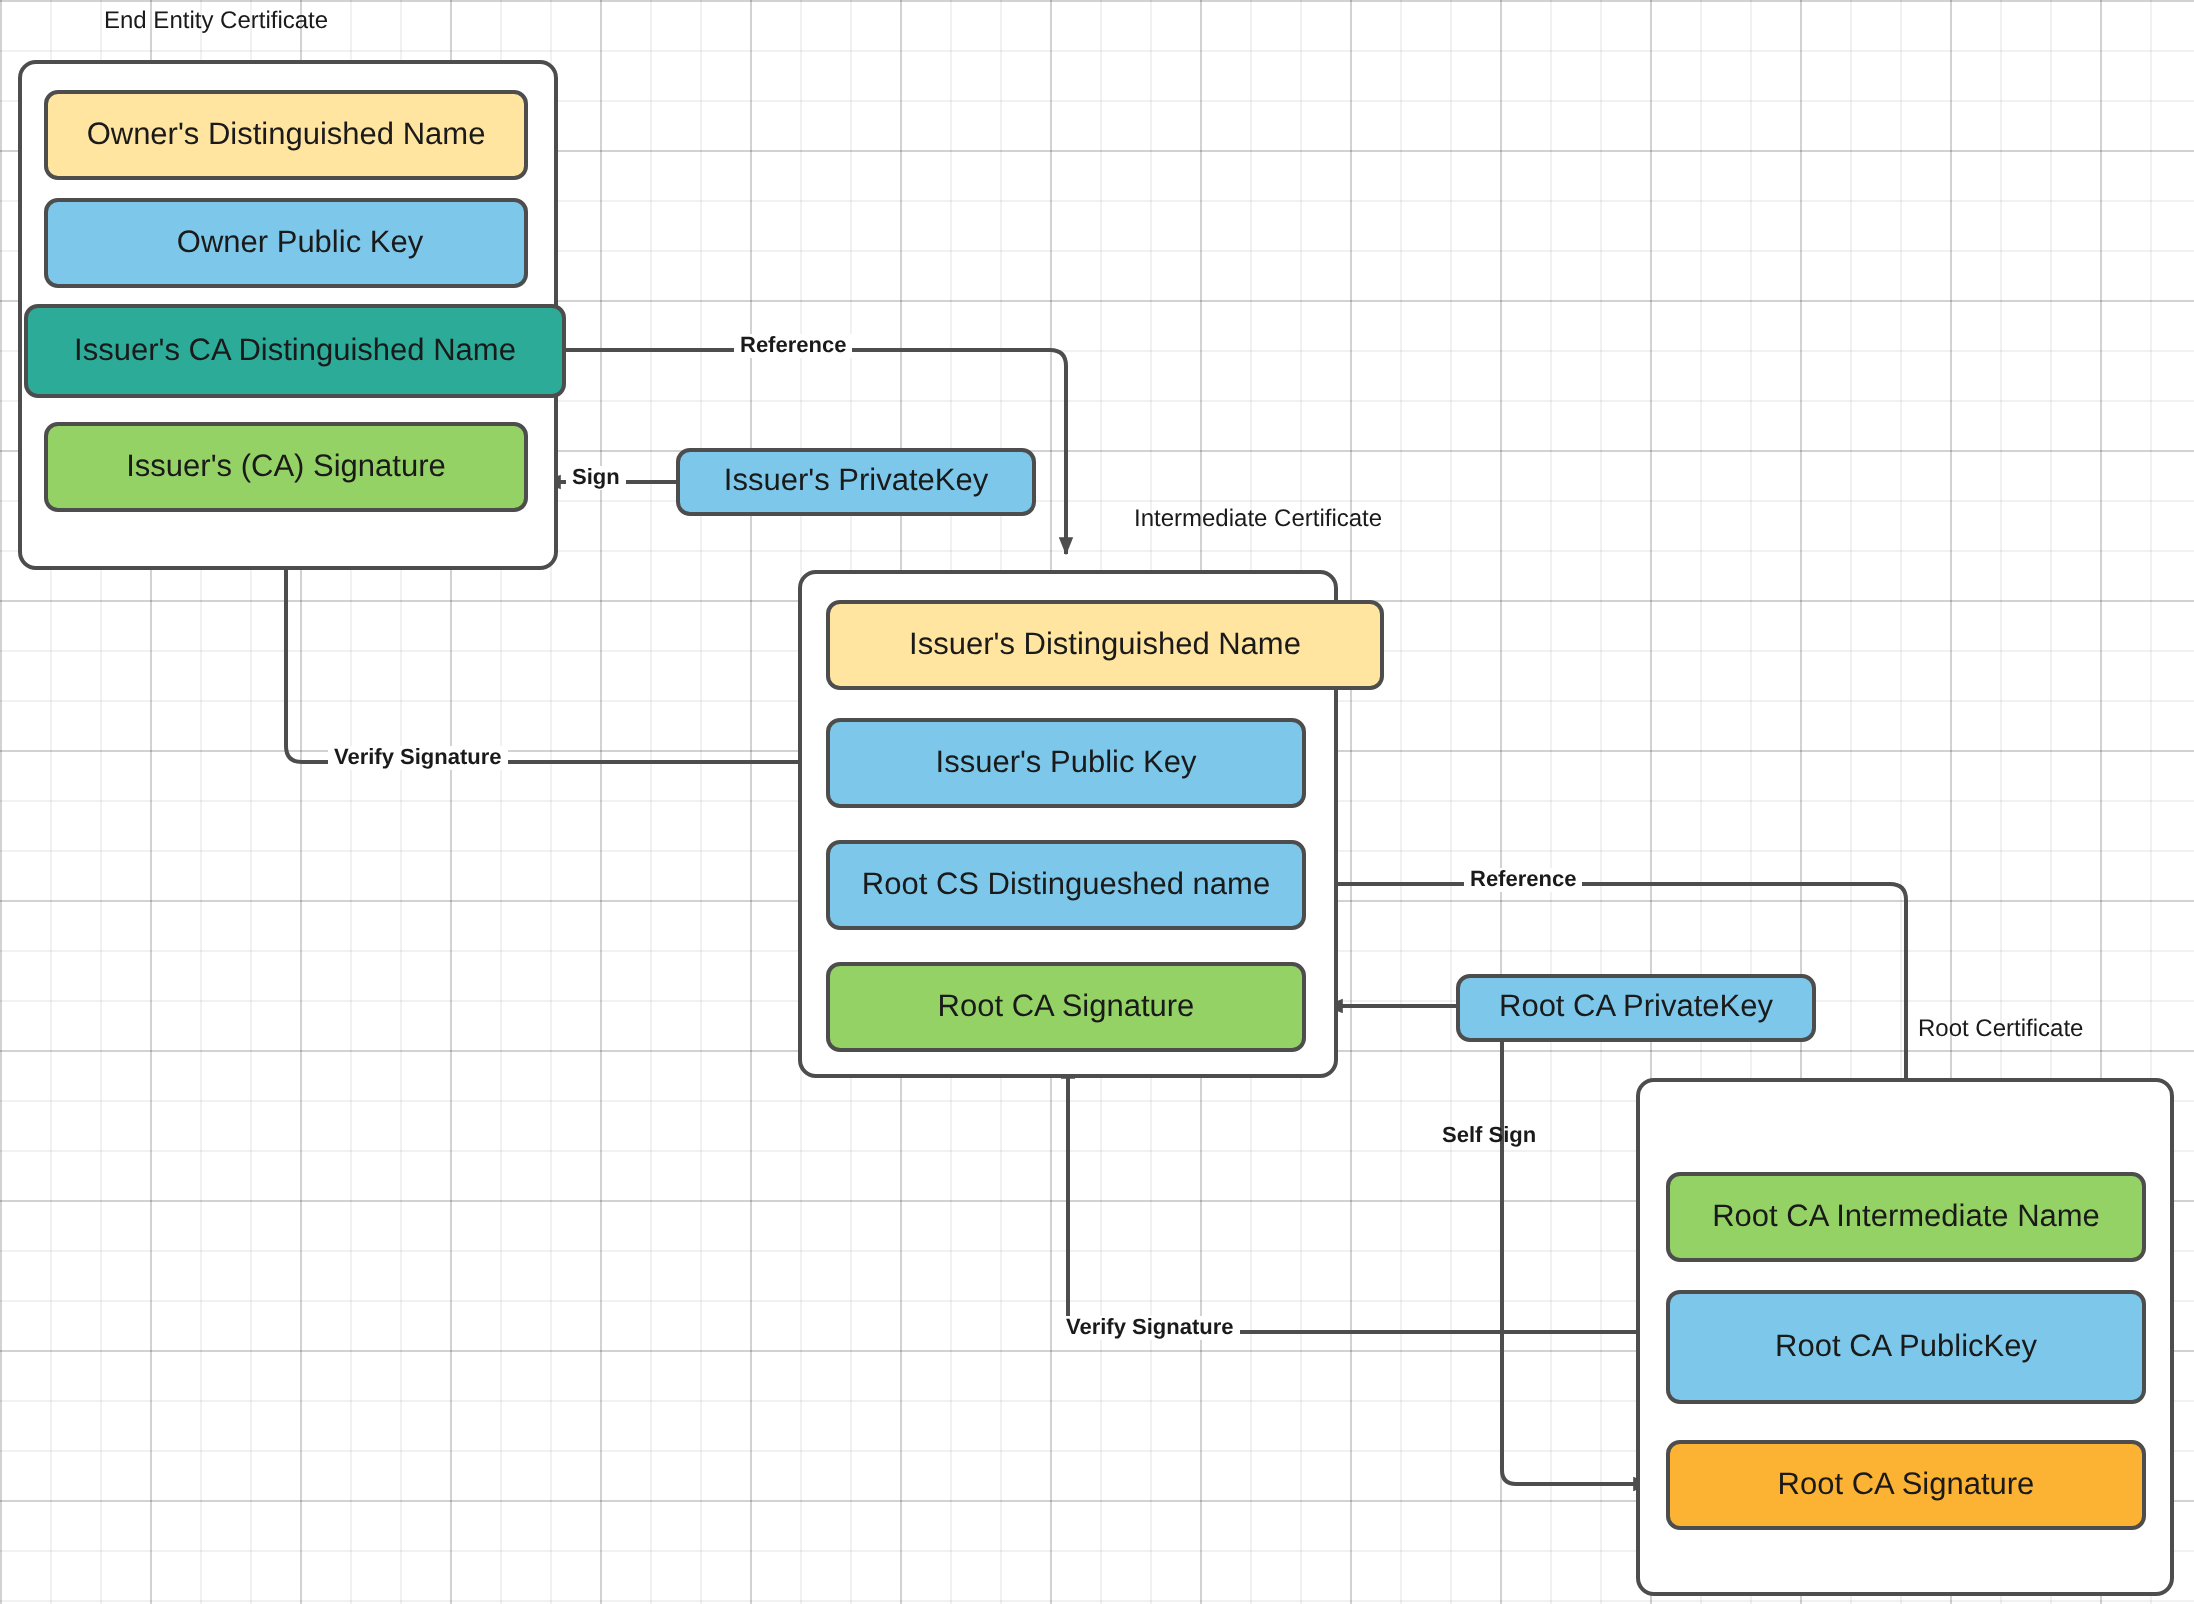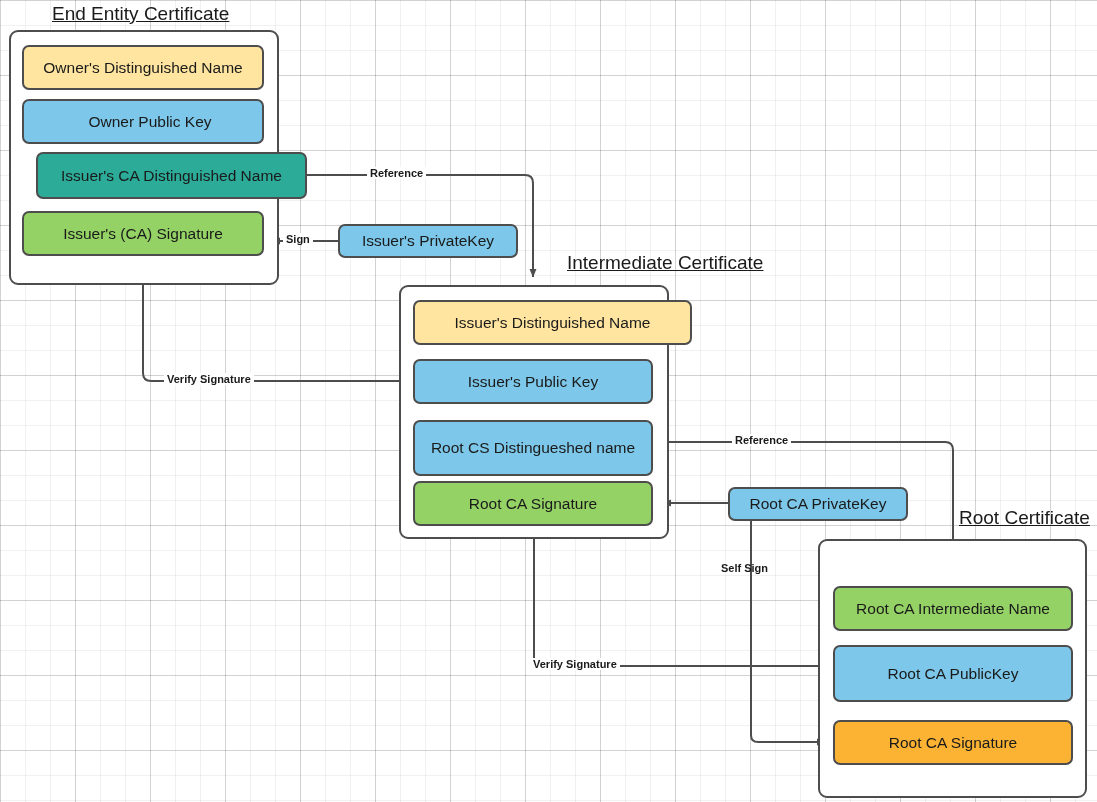--- a/index.html
+++ b/index.html
@@ -56,25 +56,24 @@
     font-family: "Liberation Sans", sans-serif;
   }
   .fill-yellow  { background: #ffe5a0; }
   .fill-blue    { background: #7dc8ea; }
   .fill-teal    { background: #2cab99; }
   .fill-green   { background: #94d265; }
   .fill-orange  { background: #fcb333; }
 
   .group-title {
     position: absolute;
-    font-size: 19px;
+    font-size: 12px;
     color: #1a1a1a;
     white-space: nowrap;
     font-family: "Liberation Sans", sans-serif;
-    text-decoration: underline;
   }
   .edge-label {
     position: absolute;
     font-size: 11px;
     font-weight: bold;
     color: #1a1a1a;
     background: #ffffff;
     padding: 0 3px;
     white-space: nowrap;
     font-family: "Liberation Sans", sans-serif;
@@ -111,33 +110,33 @@
   </svg>
 
   <div class="group-title" style="left:52px; top:3px;">End Entity Certificate</div>
 
   <div class="container-box" style="left:9px; top:30px; width:270px; height:255px;"></div>
 
   <div class="node fill-yellow" style="left:22px; top:45px; width:242px; height:45px;">Owner's Distinguished Name</div>
 
   <div class="node fill-blue" style="left:22px; top:99px; width:242px; height:45px;padding-left:20px;">Owner Public  Key</div>
 
-  <div class="node fill-teal" style="left:36px; top:152px; width:271px; height:47px;">Issuer's CA Distinguished Name</div>
+  <div class="node fill-teal" style="left:12px; top:152px; width:271px; height:47px;">Issuer's CA Distinguished Name</div>
 
   <div class="node fill-green" style="left:22px; top:211px; width:242px; height:45px;">Issuer's (CA) Signature</div>
 
   <div class="group-title" style="left:567px; top:252px;">Intermediate Certificate</div>
 
   <div class="container-box" style="left:399px; top:285px; width:270px; height:254px;"></div>
 
   <div class="node fill-yellow" style="left:413px; top:300px; width:279px; height:45px;">Issuer's Distinguished Name</div>
 
   <div class="node fill-blue" style="left:413px; top:359px; width:240px; height:45px;text-align:right;">Issuer's Public  Key</div>
 
-  <div class="node fill-blue" style="left:413px; top:420px; width:240px; height:56px;">Root CS Distingueshed name</div>
+  <div class="node fill-blue" style="left:413px; top:420px; width:240px; height:45px;">Root CS Distingueshed name</div>
 
   <div class="node fill-green" style="left:413px; top:481px; width:240px; height:45px;">Root CA Signature</div>
 
   <div class="group-title" style="left:959px; top:507px;">Root Certificate</div>
 
   <div class="container-box" style="left:818px; top:539px; width:269px; height:259px;"></div>
 
   <div class="node fill-green" style="left:833px; top:586px; width:240px; height:45px;">Root CA Intermediate Name</div>
 
   <div class="node fill-blue" style="left:833px; top:645px; width:240px; height:57px;">Root CA PublicKey</div>

